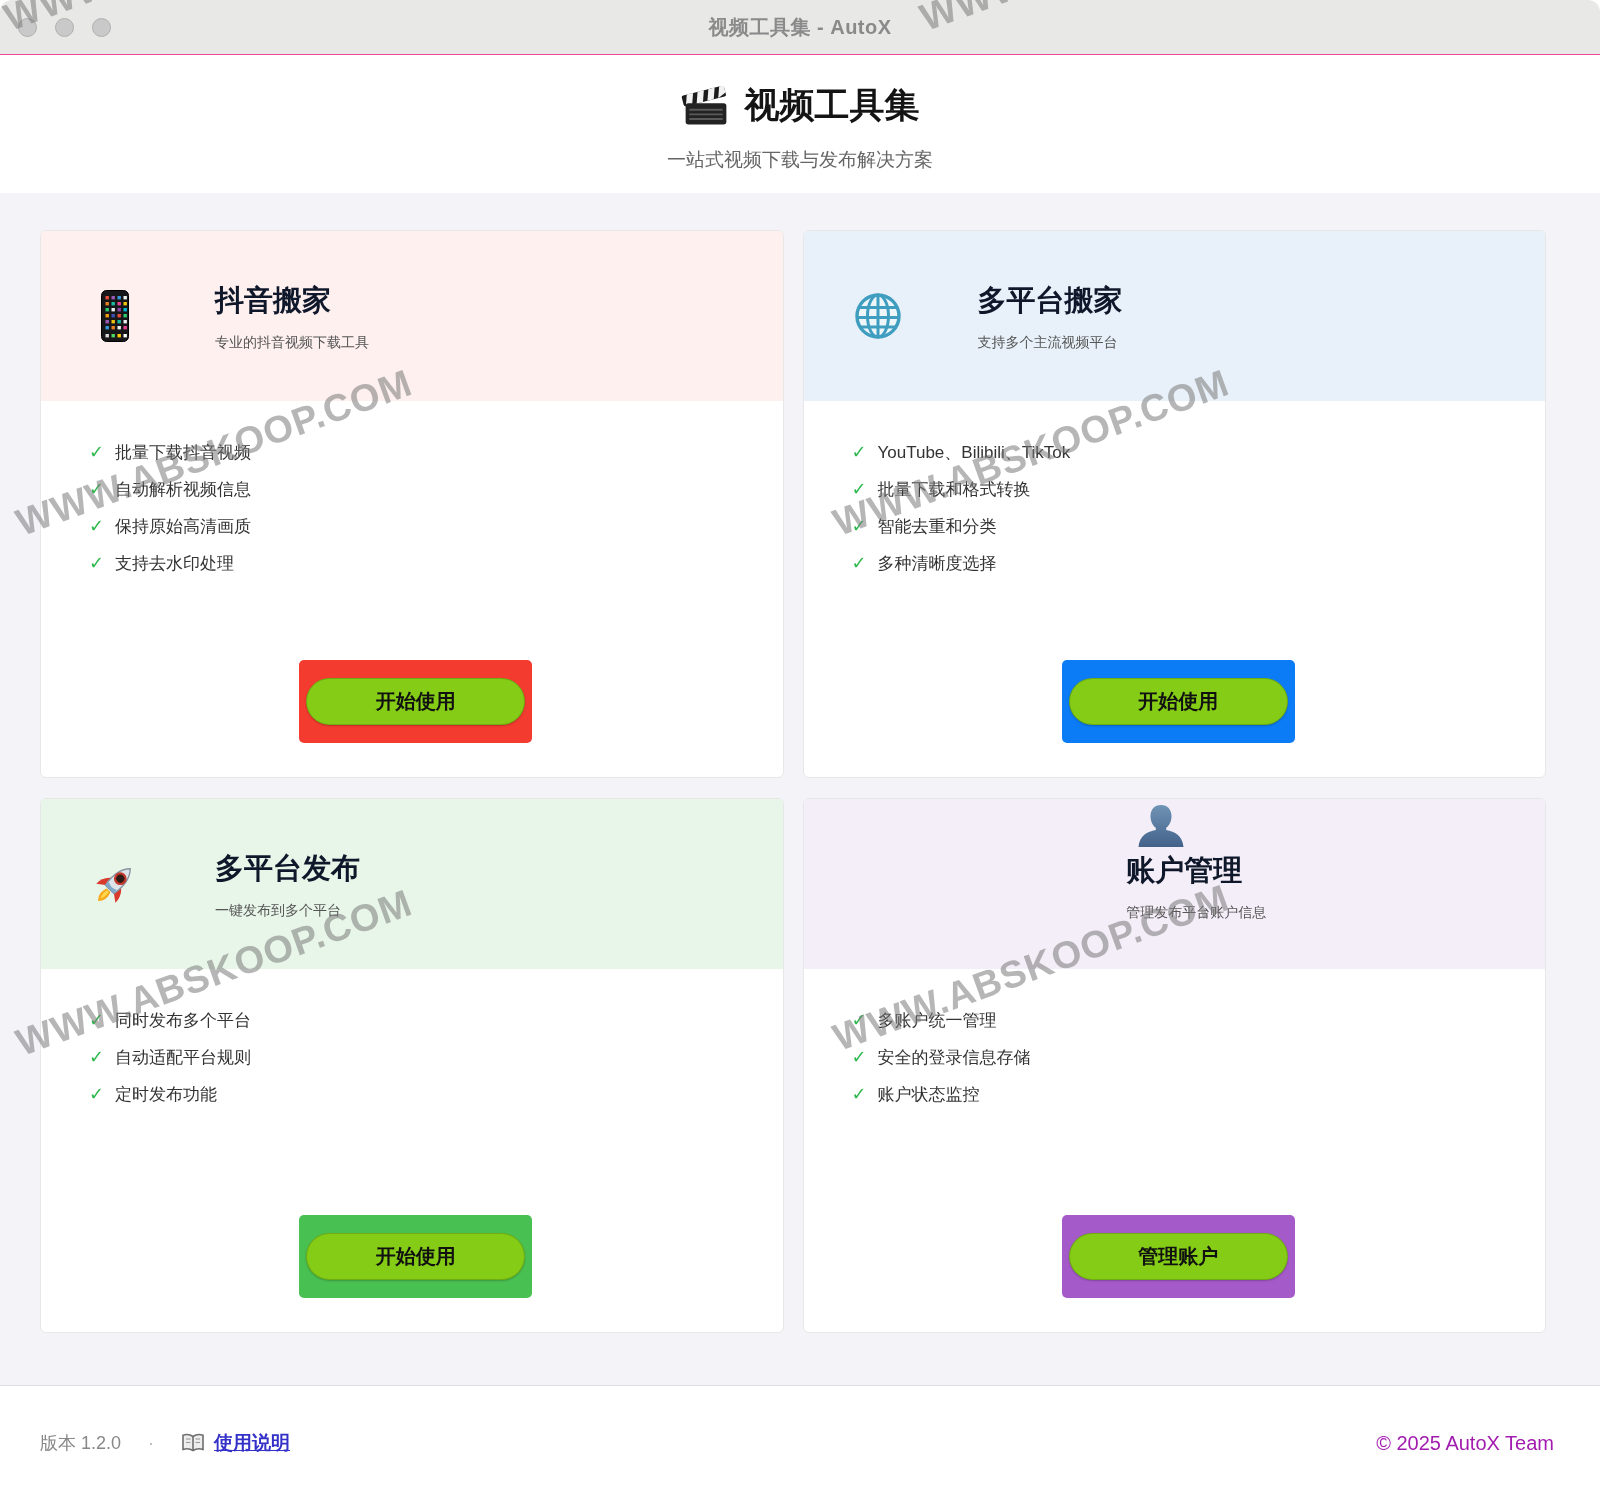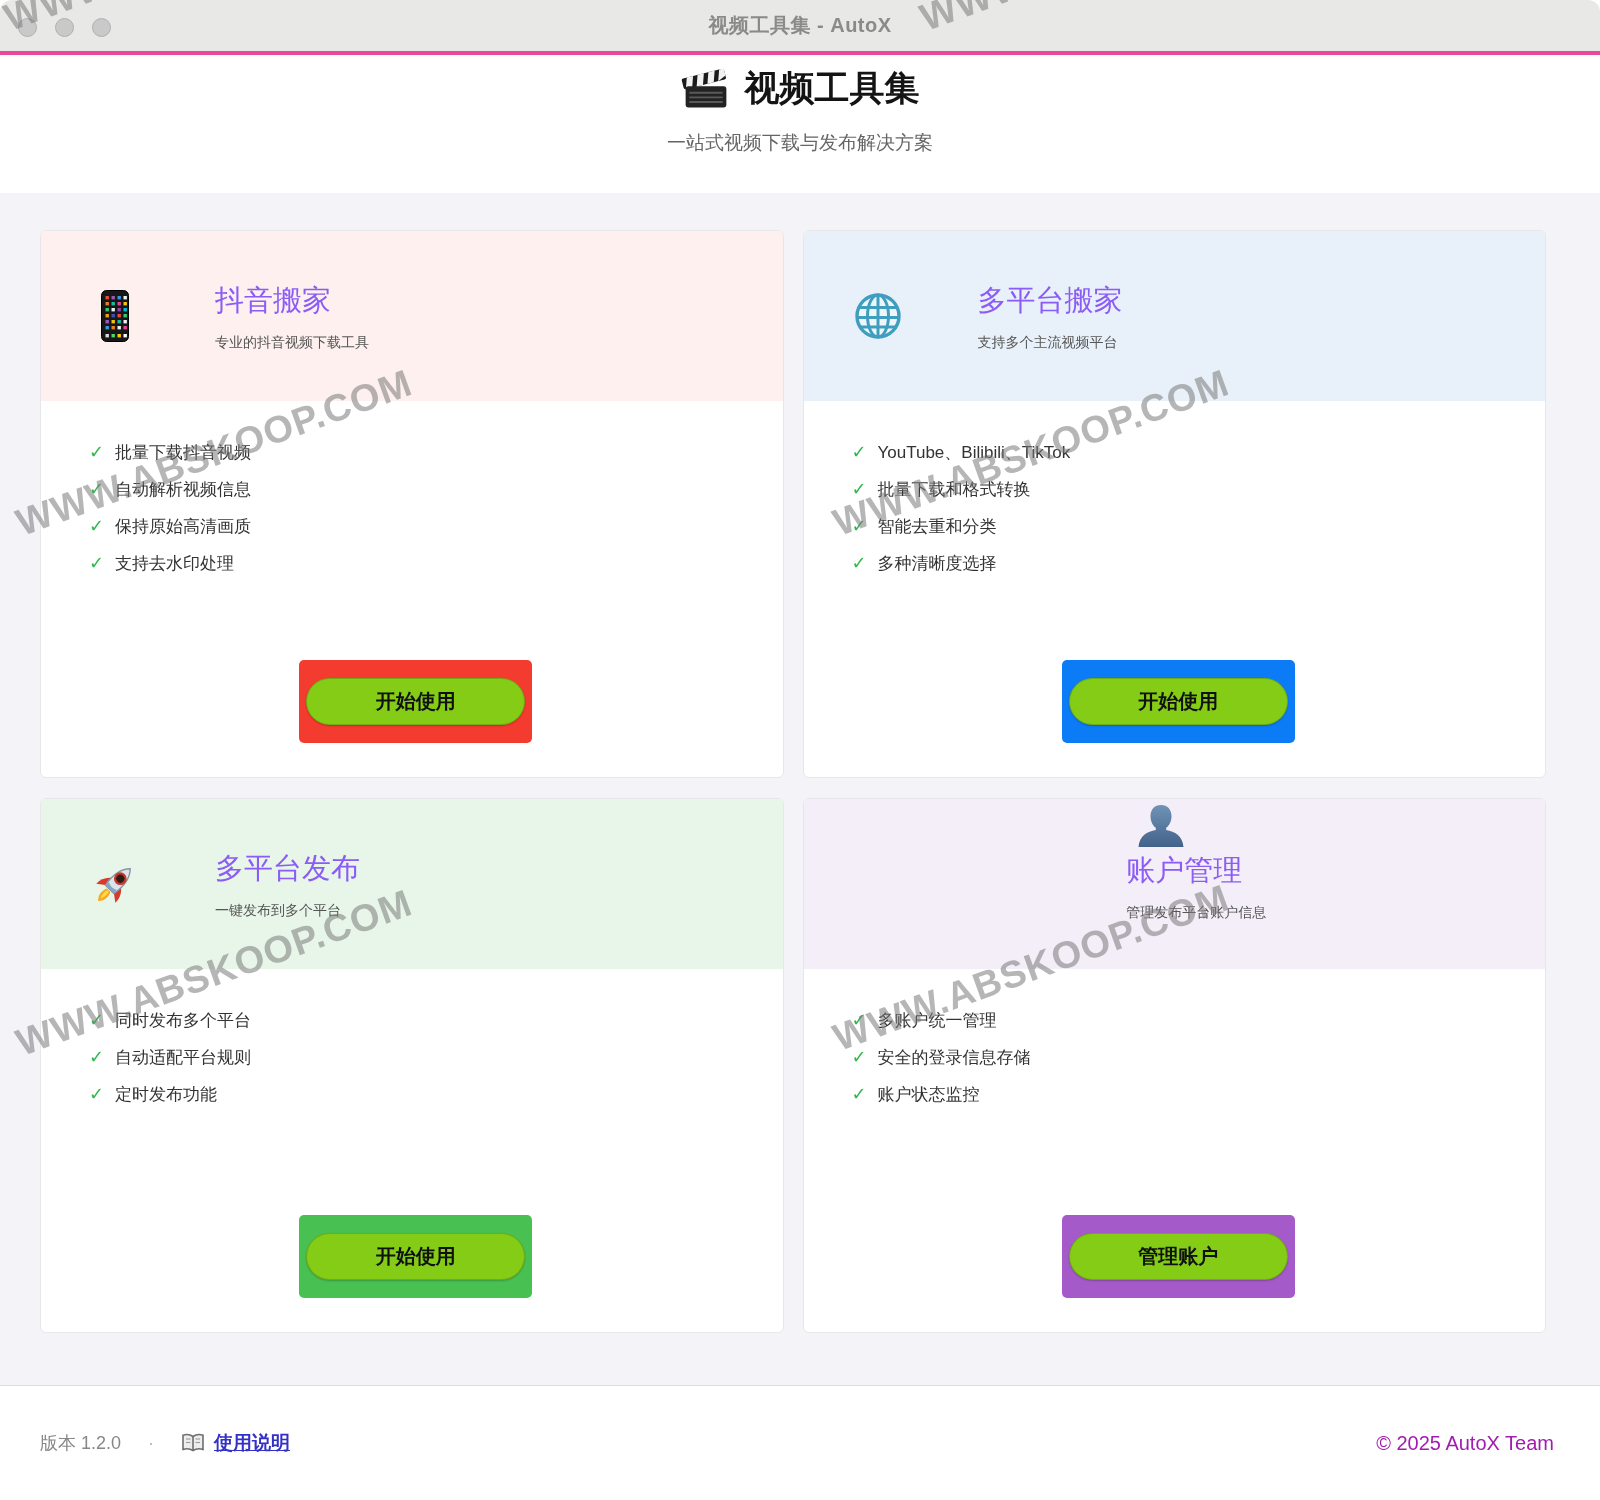--- a/index.html
+++ b/index.html
@@ -8,33 +8,33 @@
     font-family:"Liberation Sans","DejaVu Sans",sans-serif;
     background:#ffffff;
     position:relative;
     overflow:hidden;
     color:#222;
   }
   
   .titlebar {
     height:55px;
     background:#e8e8e7;
-    border-bottom:4px solid #ec4899;
+    border-bottom:1px solid #ec4899;
     border-radius:12px 12px 0 0;
     position:relative;
     display:flex; align-items:center; justify-content:center;
   }
   .titlebar .win-title { font-size:20px; font-weight:700; color:#8a8a8a; letter-spacing:.5px; }
   .traffic { position:absolute; left:18px; top:0; height:55px; display:flex; align-items:center; gap:18px; }
   .traffic span {
     width:19px; height:19px; border-radius:50%;
     background:#c9c9c9; border:1px solid #b0b0b0; display:block;
   }
   
-  .app-header { background:#fff; text-align:center; padding:10px 0 0 0; height:138px; }
+  .app-header { background:#fff; text-align:center; padding:27px 0 0 0; height:138px; }
   .app-header h1 {
     font-size:35px; font-weight:700; color:#141414;
     display:flex; align-items:center; justify-content:center; gap:14px;
   }
   .app-header .subtitle { margin-top:18px; font-size:19px; color:#666; }
   
   .main {
     background:#f4f4f8;
     padding:37px 54px 52px 40px;
     display:grid;
@@ -48,21 +48,21 @@
     border-radius:6px;
     display:flex; flex-direction:column;
     overflow:hidden;
   }
   .card-head {
     height:170px; flex:0 0 170px;
     display:flex; align-items:center;
     padding-left:44px;
   }
   .card-icon { width:60px; display:flex; align-items:center; justify-content:center; margin-right:70px; }
-  .card-title { font-size:29px; font-weight:400; color:#8b5cf6; }
+  .card-title { font-size:29px; font-weight:700; color:#0f172a; }
   .card-sub { margin-top:13px; font-size:14px; color:#555; }
   .card-body {
     flex:1; display:flex; flex-direction:column;
     padding:40px 40px 34px 48px;
   }
   .features { list-style:none; }
   .features li { display:flex; align-items:baseline; margin-bottom:14px; font-size:17px; color:#333; }
   .check { font-size:18px; font-weight:700; width:15px; margin-right:11px; flex:0 0 auto; }
   
   .cta-btn {

